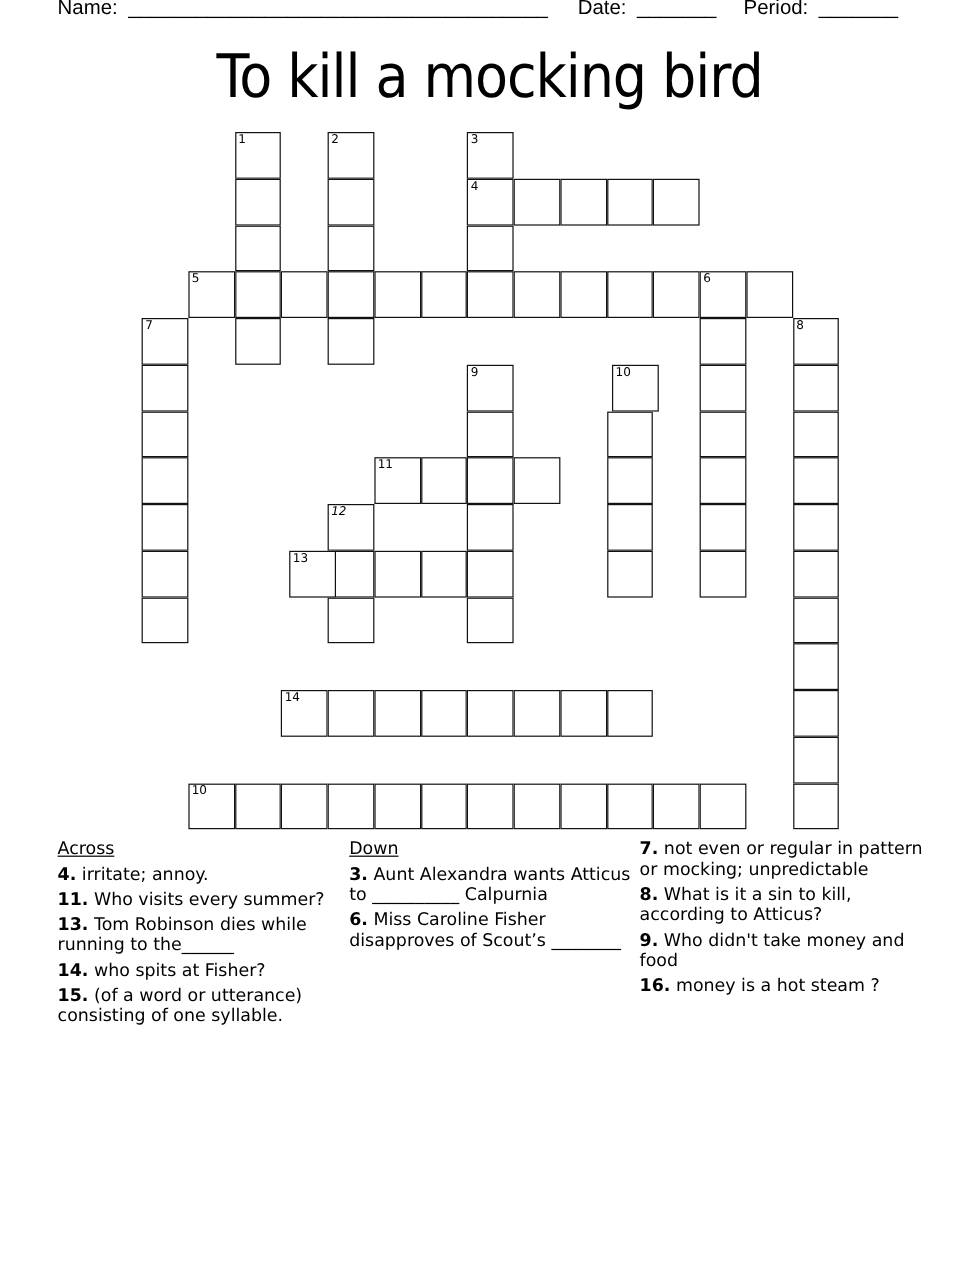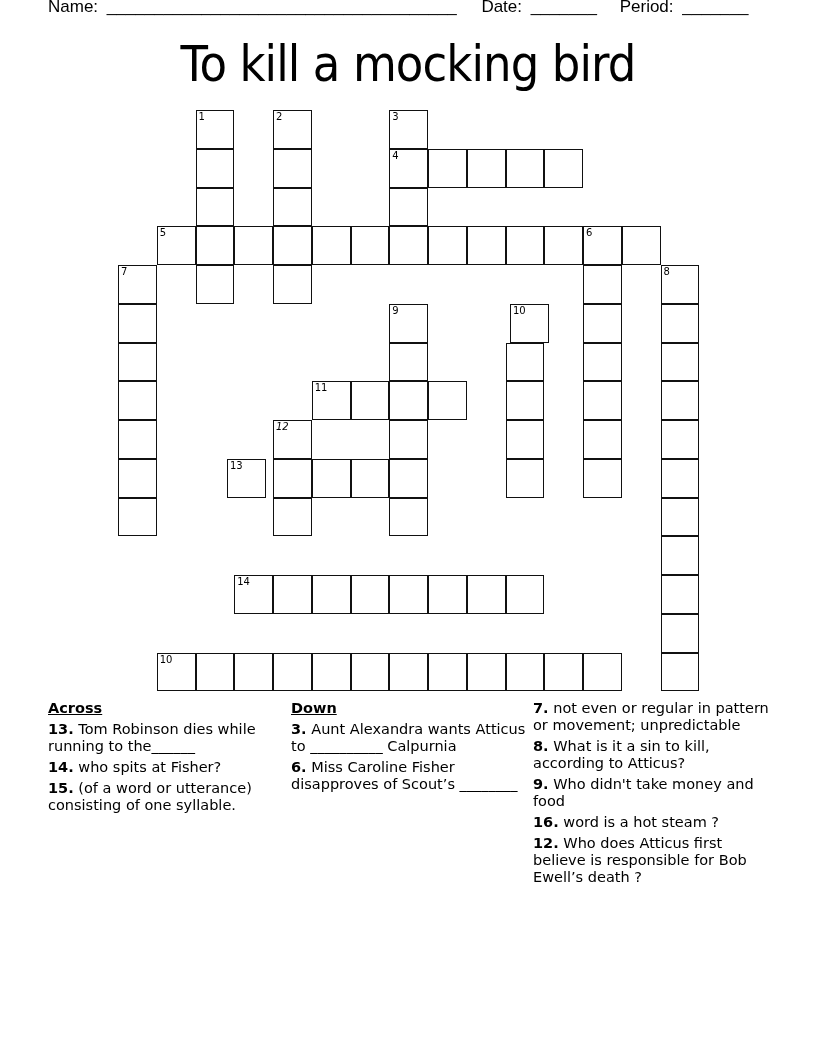--- a/index.html
+++ b/index.html
@@ -4,21 +4,21 @@
 <style>
   html, body { margin: 0; padding: 0; background: #ffffff; }
   body { width: 816px; height: 1056px; position: relative; overflow: hidden; font-family: "DejaVu Sans", sans-serif; color: #000; }
   .header-line { position: absolute; top: -3px; left: 48px; font-family: "Liberation Sans", sans-serif; font-size: 17px; white-space: nowrap; }
   .header-line span { display: inline-block; }
   .title { position: absolute; top: 32px; left: 0; width: 816px; text-align: center; font-family: "DejaVu Sans", sans-serif; font-size: 50px; letter-spacing: -1px; line-height: 64px; transform: scaleX(0.9); }
   .grid { position: absolute; left: 0; top: 0; width: 816px; height: 700px; }
   .cell { position: absolute; width: 38.75px; height: 38.75px; box-sizing: border-box; border: 1.5px solid #111; background: #fff; }
   .cell .num { position: absolute; top: 1px; left: 2px; font-size: 10px; line-height: 10px; font-family: "DejaVu Sans", sans-serif; }
   .clues { position: absolute; top: 700px; font-family: "DejaVu Sans", sans-serif; font-size: 14.5px; line-height: 17px; }
-  .clues .hdr { font-weight: bold; text-decoration: underline; margin-bottom: 4px; }
+  .clues .hdr { font-weight: normal; text-decoration: underline; margin-bottom: 4px; }
   .clue { margin-bottom: 4px; }
   .clue b { font-weight: bold; }
   .col-across { left: 48px; width: 238px; }
   .col-down { left: 291px; width: 236px; }
   .col-down2 { left: 533px; width: 236px; }
 </style>
 </head>
 <body>
 
 <div class="header-line">
@@ -119,21 +119,21 @@
     <div class="cell" style="left: 311.75px; top: 381.25px;">
       <span class="num">11</span>
     </div>
     <div class="cell" style="left: 350.5px; top: 381.25px;"></div>
     <div class="cell" style="left: 428px; top: 381.25px;"></div>
     <div class="cell" style="left: 273px; top: 420px; font-style: italic;">
       <span class="num">12</span>
     </div>
     <div class="cell" style="left: 273px; top: 458.75px;"></div>
     <div class="cell" style="left: 273px; top: 497.5px;"></div>
-    <div class="cell" style="left: 227px; top: 458.75px;">
+    <div class="cell" style="left: 241px; top: 458.75px;">
       <span class="num">13</span>
     </div>
     <div class="cell" style="left: 311.75px; top: 458.75px;"></div>
     <div class="cell" style="left: 350.5px; top: 458.75px;"></div>
     <div class="cell" style="left: 234.25px; top: 575px;">
       <span class="num">14</span>
     </div>
     <div class="cell" style="left: 273px; top: 575px;"></div>
     <div class="cell" style="left: 311.75px; top: 575px;"></div>
     <div class="cell" style="left: 350.5px; top: 575px;"></div>
@@ -153,35 +153,36 @@
     <div class="cell" style="left: 428px; top: 652.5px;"></div>
     <div class="cell" style="left: 466.75px; top: 652.5px;"></div>
     <div class="cell" style="left: 505.5px; top: 652.5px;"></div>
     <div class="cell" style="left: 544.25px; top: 652.5px;"></div>
     <div class="cell" style="left: 583px; top: 652.5px;"></div>
   </div>
 
 <div class="clues col-across">
   <div class="hdr">Across</div>
   <div id="across-list">
+      <div class="clue"><b>4.</b><span> irritate; annoy.</span></div>
+      <div class="clue"><b>11.</b><span> Who visits every summer?</span></div>
       <div class="clue"><b>13.</b><span> Tom Robinson dies while running to the______</span></div>
       <div class="clue"><b>14.</b><span> who spits at Fisher?</span></div>
       <div class="clue"><b>15.</b><span> (of a word or utterance) consisting of one syllable.</span></div>
     </div>
 </div>
 
 <div class="clues col-down">
   <div class="hdr">Down</div>
   <div id="down-list">
       <div class="clue"><b>3.</b><span> Aunt Alexandra wants Atticus to __________ Calpurnia</span></div>
       <div class="clue"><b>6.</b><span> Miss Caroline Fisher disapproves of Scout’s ________</span></div>
     </div>
 </div>
 
 <div class="clues col-down2" style="top:700px;">
   <div id="down2-list">
-      <div class="clue"><b>7.</b><span> not even or regular in pattern or movement; unpredictable</span></div>
+      <div class="clue"><b>7.</b><span> not even or regular in pattern or mocking; unpredictable</span></div>
       <div class="clue"><b>8.</b><span> What is it a sin to kill, according to Atticus?</span></div>
       <div class="clue"><b>9.</b><span> Who didn't take money and food</span></div>
-      <div class="clue"><b>16.</b><span> word is a hot steam ?</span></div>
-      <div class="clue"><b>12.</b><span> Who does Atticus first believe is responsible for Bob Ewell’s death ?</span></div>
+      <div class="clue"><b>16.</b><span> money is a hot steam ?</span></div>
     </div>
 </div>
 
 </body></html>

